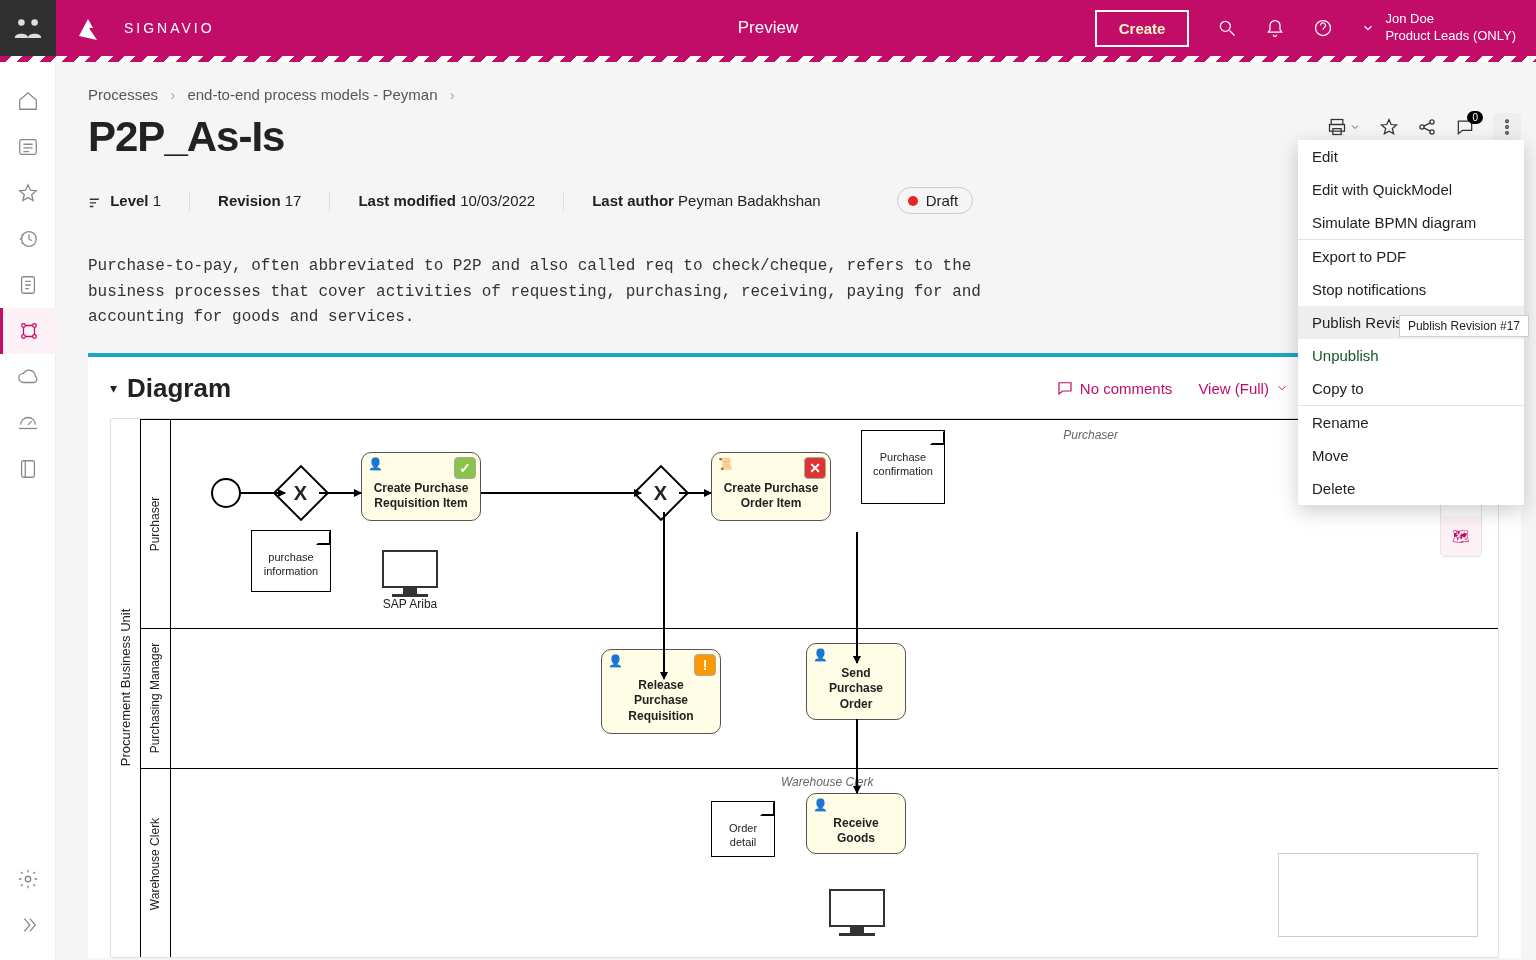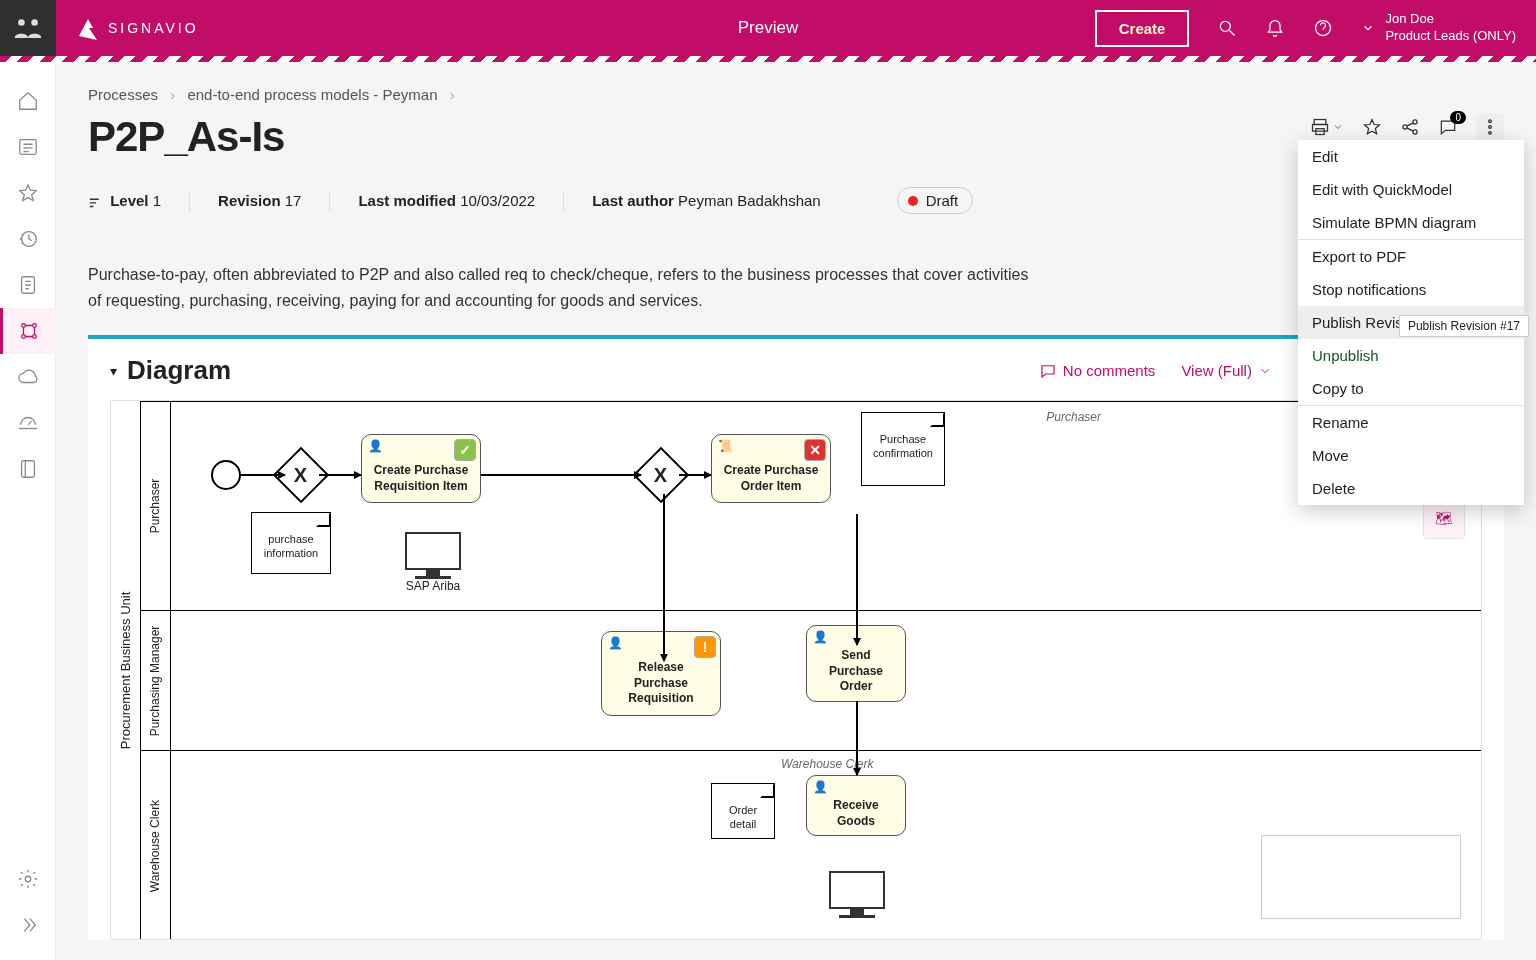--- a/index.html
+++ b/index.html
@@ -3,58 +3,58 @@
 <meta charset="utf-8">
 <style>
 * { box-sizing: border-box; margin: 0; padding: 0; }
 body { font-family: -apple-system, BlinkMacSystemFont, "Segoe UI", Arial, sans-serif; font-size: 14px; color: #222; background: #f5f5f5; width: 1536px; height: 960px; overflow: hidden; position: relative; }
 
 
 .topbar { height: 56px; background: #c10d67; color: #fff; display: flex; align-items: center; position: relative; }
 .topbar::after { content: ""; position: absolute; left: 0; right: 0; bottom: -6px; height: 6px; background-image: repeating-linear-gradient(135deg, #c10d67 0 8px, #fff 8px 16px); }
 .brand-box { width: 56px; height: 56px; background: #2f2f2f; display: flex; align-items: center; justify-content: center; }
 .brand-box svg { width: 28px; height: 22px; fill: #ddd; }
-.brand-name { display: flex; align-items: center; gap: 8px; padding: 0 20px; letter-spacing: 3px; font-size: 14px; font-weight: 500; }
+.brand-name { display: flex; align-items: center; gap: 24px; padding: 0 20px; letter-spacing: 3px; font-size: 14px; font-weight: 500; }
 .brand-name svg { width: 24px; height: 24px; fill: #fff; }
 .top-center { position: absolute; left: 50%; transform: translateX(-50%); font-size: 17px; }
 .top-right { margin-left: auto; display: flex; align-items: center; gap: 4px; padding-right: 20px; }
 .create-btn { border: 2px solid #fff; background: transparent; color: #fef9c3; padding: 8px 22px; font-size: 15px; font-weight: 600; cursor: pointer; margin-right: 12px; }
 .top-icon { width: 44px; height: 44px; display: flex; align-items: center; justify-content: center; cursor: pointer; }
 .top-icon svg { width: 20px; height: 20px; stroke: #fff; fill: none; stroke-width: 1.5; }
 .user-block { display: flex; align-items: center; gap: 10px; margin-left: 12px; cursor: pointer; }
 .user-block svg { width: 14px; height: 14px; stroke: #fff; fill: none; stroke-width: 2; }
 .user-text { text-align: left; font-size: 13px; line-height: 1.3; }
 
 
 .left-rail { position: absolute; left: 0; top: 62px; bottom: 0; width: 56px; background: #fff; display: flex; flex-direction: column; align-items: center; padding-top: 16px; border-right: 1px solid #eee; }
 .rail-item { width: 56px; height: 46px; display: flex; align-items: center; justify-content: center; cursor: pointer; color: #898989; }
 .rail-item svg { width: 22px; height: 22px; stroke: currentColor; fill: none; stroke-width: 1.4; }
 .rail-item.active { color: #c10d67; border-left: 3px solid #c10d67; background: #fdf1f7; }
 .rail-bottom { margin-top: auto; padding-bottom: 12px; display:flex; flex-direction:column; align-items:center;}
 
 
-.main { position: absolute; left: 56px; right: 0; top: 62px; bottom: 0; padding: 24px 32px 0 32px; overflow: hidden; }
+.main { position: absolute; left: 56px; right: 0; top: 62px; bottom: 0; padding: 24px 15px 0 32px; overflow: hidden; }
 .breadcrumb { color: #555; font-size: 15px; margin-bottom: 10px; }
 .breadcrumb span { cursor: pointer; }
 .breadcrumb .sep { margin: 0 8px; color: #aaa; }
 .title-row { display: flex; align-items: flex-start; }
 .title-row h1 { font-size: 42px; font-weight: 700; letter-spacing: -1px; }
 .action-row { margin-left: auto; display: flex; align-items: center; gap: 18px; }
 .action-row .abtn { display:flex; align-items:center; cursor:pointer; color:#333; position:relative;}
 .action-row .abtn svg { width:20px; height:20px; stroke: #333; fill:none; stroke-width:1.5;}
 .abtn.more.sel{ background:#eee; border-radius:4px; padding:4px;}
 .notif-badge{ position:absolute; top:-6px; right:-8px; background:#000; color:#fff; font-size:10px; border-radius:9px; padding:1px 5px;}
 
 .meta-row { display: flex; gap: 28px; align-items: center; margin-top: 26px; padding-bottom: 12px; font-size: 15px; color:#222; }
 .meta-row b{font-weight:600;}
 .meta-div{ width:1px; height:20px; background:#ddd;}
 .draft-pill{ display:inline-flex; align-items:center; gap:8px; border:1px solid #ccc; border-radius:14px; padding:4px 14px 4px 10px;}
 .draft-pill .dot{ width:10px;height:10px;border-radius:50%;background:#e22;}
 
-.desc { margin-top: 36px; font-size: 16px; line-height: 1.6; max-width: 950px; color:#333;}
+.desc { margin-top: 28px; font-size: 16px; line-height: 1.6; max-width: 950px; color:#333;font-family:Liberation Mono, monospace;}
 
 .panel { margin-top: 22px; border-top: 4px solid #1ba7c4; background:#fff; padding: 16px 22px 0; position:relative;}
 .panel-head { display:flex; align-items:center;}
 .panel-head h2 { font-size: 26px; font-weight: 700;}
 .panel-head .caret { margin-right: 10px;}
 .panel-right { margin-left:auto; display:flex; align-items:center; gap:26px; color:#c10d67; font-size:15px;}
 .pr-item{display:flex; align-items:center; gap:6px; cursor:pointer;}
 .pr-item svg{ width:18px;height:18px; stroke:#c10d67; fill:none; stroke-width:1.6;}
 .pr-item .chev{ width:14px;height:14px;}
 
@@ -342,21 +342,21 @@
         <div class="gate" style="left:500px; top:53px">
             <span>X</span>
           </div>
         <div class="task" style="left:570px; top:32px; width:120px">
           <span class="uicon">📜</span>
           <span class="badge r">✕</span>
           <span>Create Purchase Order Item</span>
         </div>
         <div class="dobj" style="left:110px; top:110px">purchase information</div>
         <div class="dobj" style="left:720px; top:10px; width:84px; height:74px">Purchase confirmation</div>
-        <div class="sys" style="left:264px; top:130px">
+        <div class="sys" style="left:241px; top:130px">
           <div class="screen"></div>
             <div class="stand"></div>
             <div class="base"></div>
           <div>SAP Ariba</div>
         </div>
         <div class="arrow" style="left:100px;top:72px;width:44px"></div>
         <div class="arrow" style="left:178px;top:72px;width:42px"></div>
         <div class="arrow" style="left:340px;top:72px;width:160px"></div>
         <div class="arrow" style="left:538px;top:72px;width:32px"></div>
       </div>

